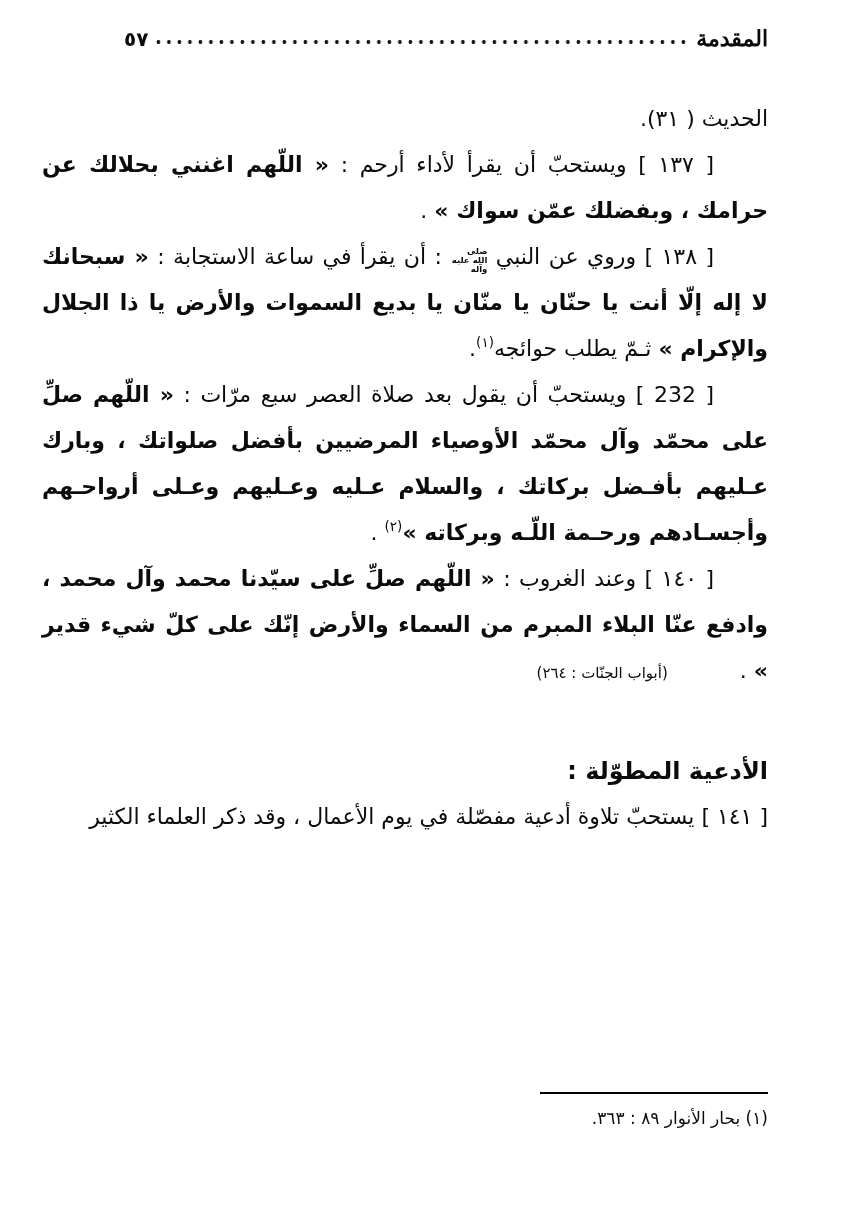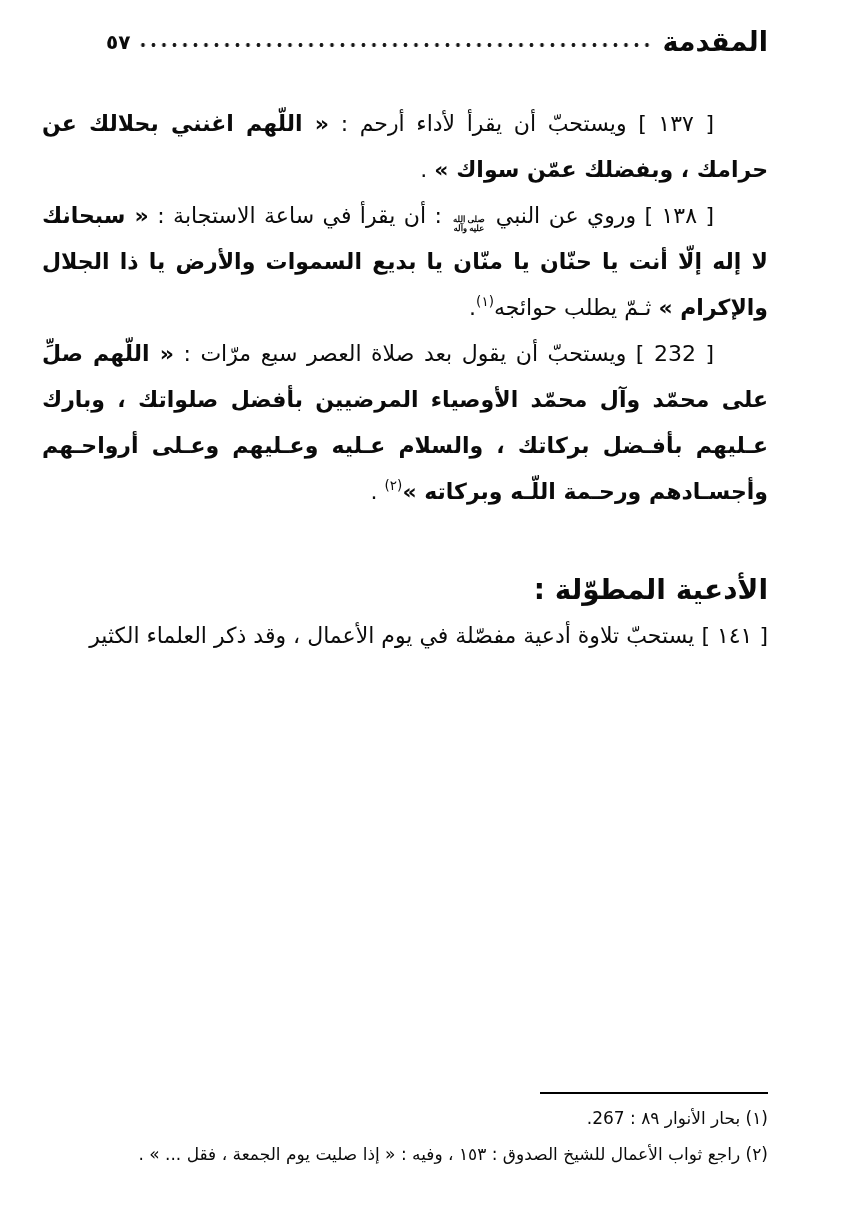--- a/index.html
+++ b/index.html
@@ -9,47 +9,47 @@
     color: #0b0b0b;
     font-family: "DejaVu Sans", sans-serif;
     position: relative;
     overflow: hidden;
   }
   .page { position: absolute; inset: 0; direction: rtl; }
   .content { position: absolute; right: 96px; left: 42px; top: 26px; }
 
   
   .page-header { display: flex; align-items: center; }
-  .header-title { font-weight: bold; font-size: 27px; white-space: nowrap; }
+  .header-title { font-weight: bold; font-size: 22px; white-space: nowrap; font-family: Liberation Serif, serif; }
   .dot-leader {
     flex: 1 1 auto; height: 12px;
     margin: 6px 10px 0 8px;
     background-image: radial-gradient(circle, #161616 1.7px, transparent 2.1px);
     background-size: 10.5px 12px;
     background-repeat: repeat-x;
     background-position: center;
   }
-  .page-number { font-weight: bold; font-size: 20px; margin-left: 64px; white-space: nowrap; }
+  .page-number { font-weight: bold; font-size: 20px; margin-left: 82px; white-space: nowrap; }
 
   
   .page-body { margin-top: 44px; font-size: 22px; line-height: 46px; text-align: justify; }
   .para { margin: 0; text-indent: 54px; }
   .para.flush { text-indent: 0; }
   .quote { font-weight: bold; }
   .fnref { font-size: 13.5px; line-height: 0; vertical-align: 9px; }
   .seal {
     display: inline-block; width: 37px;
     font-size: 8.5px; line-height: 9px;
-    font-weight: bold; text-align: center; text-indent: 0;
-    vertical-align: -8px; white-space: normal; font-family: Liberation Serif, serif;
+    font-weight: bold; text-align: right; text-indent: 0;
+    vertical-align: -8px; white-space: normal;
   }
   .source-ref { font-size: 15px; margin-right: 72px; white-space: nowrap; }
 
   .section-heading {
-    font-size: 28px; font-weight: bold;
+    font-size: 24px; font-weight: bold;
     margin: 52px 0 0 0; line-height: 46px; text-indent: 0;
   }
 
   
   .page-footer { position: absolute; left: 42px; right: 96px; top: 1092px; direction: rtl; }
   .fn-rule { width: 228px; height: 2px; background: #000; margin: 0 0 6px auto; }
   .footnote { font-size: 17px; line-height: 36px; text-align: right; margin: 0; }
 </style>
 </head>
 <body>
@@ -58,47 +58,50 @@
   <div class="content">
 
     <header class="page-header">
       <span class="header-title">المقدمة</span>
       <span class="dot-leader"></span>
       <span class="page-number">٥٧</span>
     </header>
 
     <main class="page-body">
 
+      <p class="para flush">
+        <span>الحديث ( ٣١).</span>
+      </p>
 
 
       <p class="para">
         <span>[ ١٣٧ ]</span><span> ويستحبّ أن يقرأ لأداء أرحم : </span><span class="quote">« اللّهم اغنني بحلالك عن حرامك ، وبفضلك عمّن سواك »</span><span> .</span>
       </p>
 
       <p class="para">
         <span>[ ١٣٨ ]</span><span> وروي عن النبي </span><span class="seal">صلى الله عليه وآله</span><span> : أن يقرأ في ساعة الاستجابة : </span><span class="quote">« سبحانك لا إله إلّا أنت يا حنّان يا منّان يا بديع السموات والأرض يا ذا الجلال والإكرام »</span><span> ثـمّ يطلب حوائجه</span><span class="fnref">(١)</span><span>.</span>
       </p>
 
       <p class="para">
         <span>[ 232 ]</span><span> ويستحبّ أن يقول بعد صلاة العصر سبع مرّات : </span><span class="quote">« اللّهم صلِّ على محمّد وآل محمّد الأوصياء المرضيين بأفضل صلواتك ، وبارك عـليهم بأفـضل بركاتك ، والسلام عـليه وعـليهم وعـلى أرواحـهم وأجسـادهم ورحـمة اللّـه وبركاته »</span><span class="fnref">(٢)</span><span> .</span>
       </p>
 
+      <p class="para">
+        <span>[ ١٤٠ ]</span><span> وعند الغروب : </span><span class="quote">« اللّهم صلِّ على سيّدنا محمد وآل محمد ، وادفع عنّا البلاء المبرم من السماء والأرض إنّك على كلّ شيء قدير »</span><span> .</span><span class="source-ref">(أبواب الجنّات : ٢٦٤)</span>
+      </p>
 
 
       <h2 class="section-heading">الأدعية المطوّلة :</h2>
 
       <p class="para flush">
         <span>[ ١٤١ ]</span><span> يستحبّ تلاوة أدعية مفصّلة في يوم الأعمال ، وقد ذكر العلماء الكثير</span>
       </p>
 
     </main>
   </div>
 
   <footer class="page-footer">
     <div class="fn-rule"></div>
     <p class="footnote">
-      <span>(١)</span><span> بحار الأنوار ٨٩ : 267.</span>
-    </p>
-    <p class="footnote">
-      <span>(٢)</span><span> راجع ثواب الأعمال للشيخ الصدوق : ١٥٣ ، وفيه : « إذا صليت يوم الجمعة ، فقل ... » .</span>
+      <span>(١)</span><span> بحار الأنوار ٨٩ : ٣٦٣.</span>
     </p>
   </footer>
 </div>
 
 </body></html>

